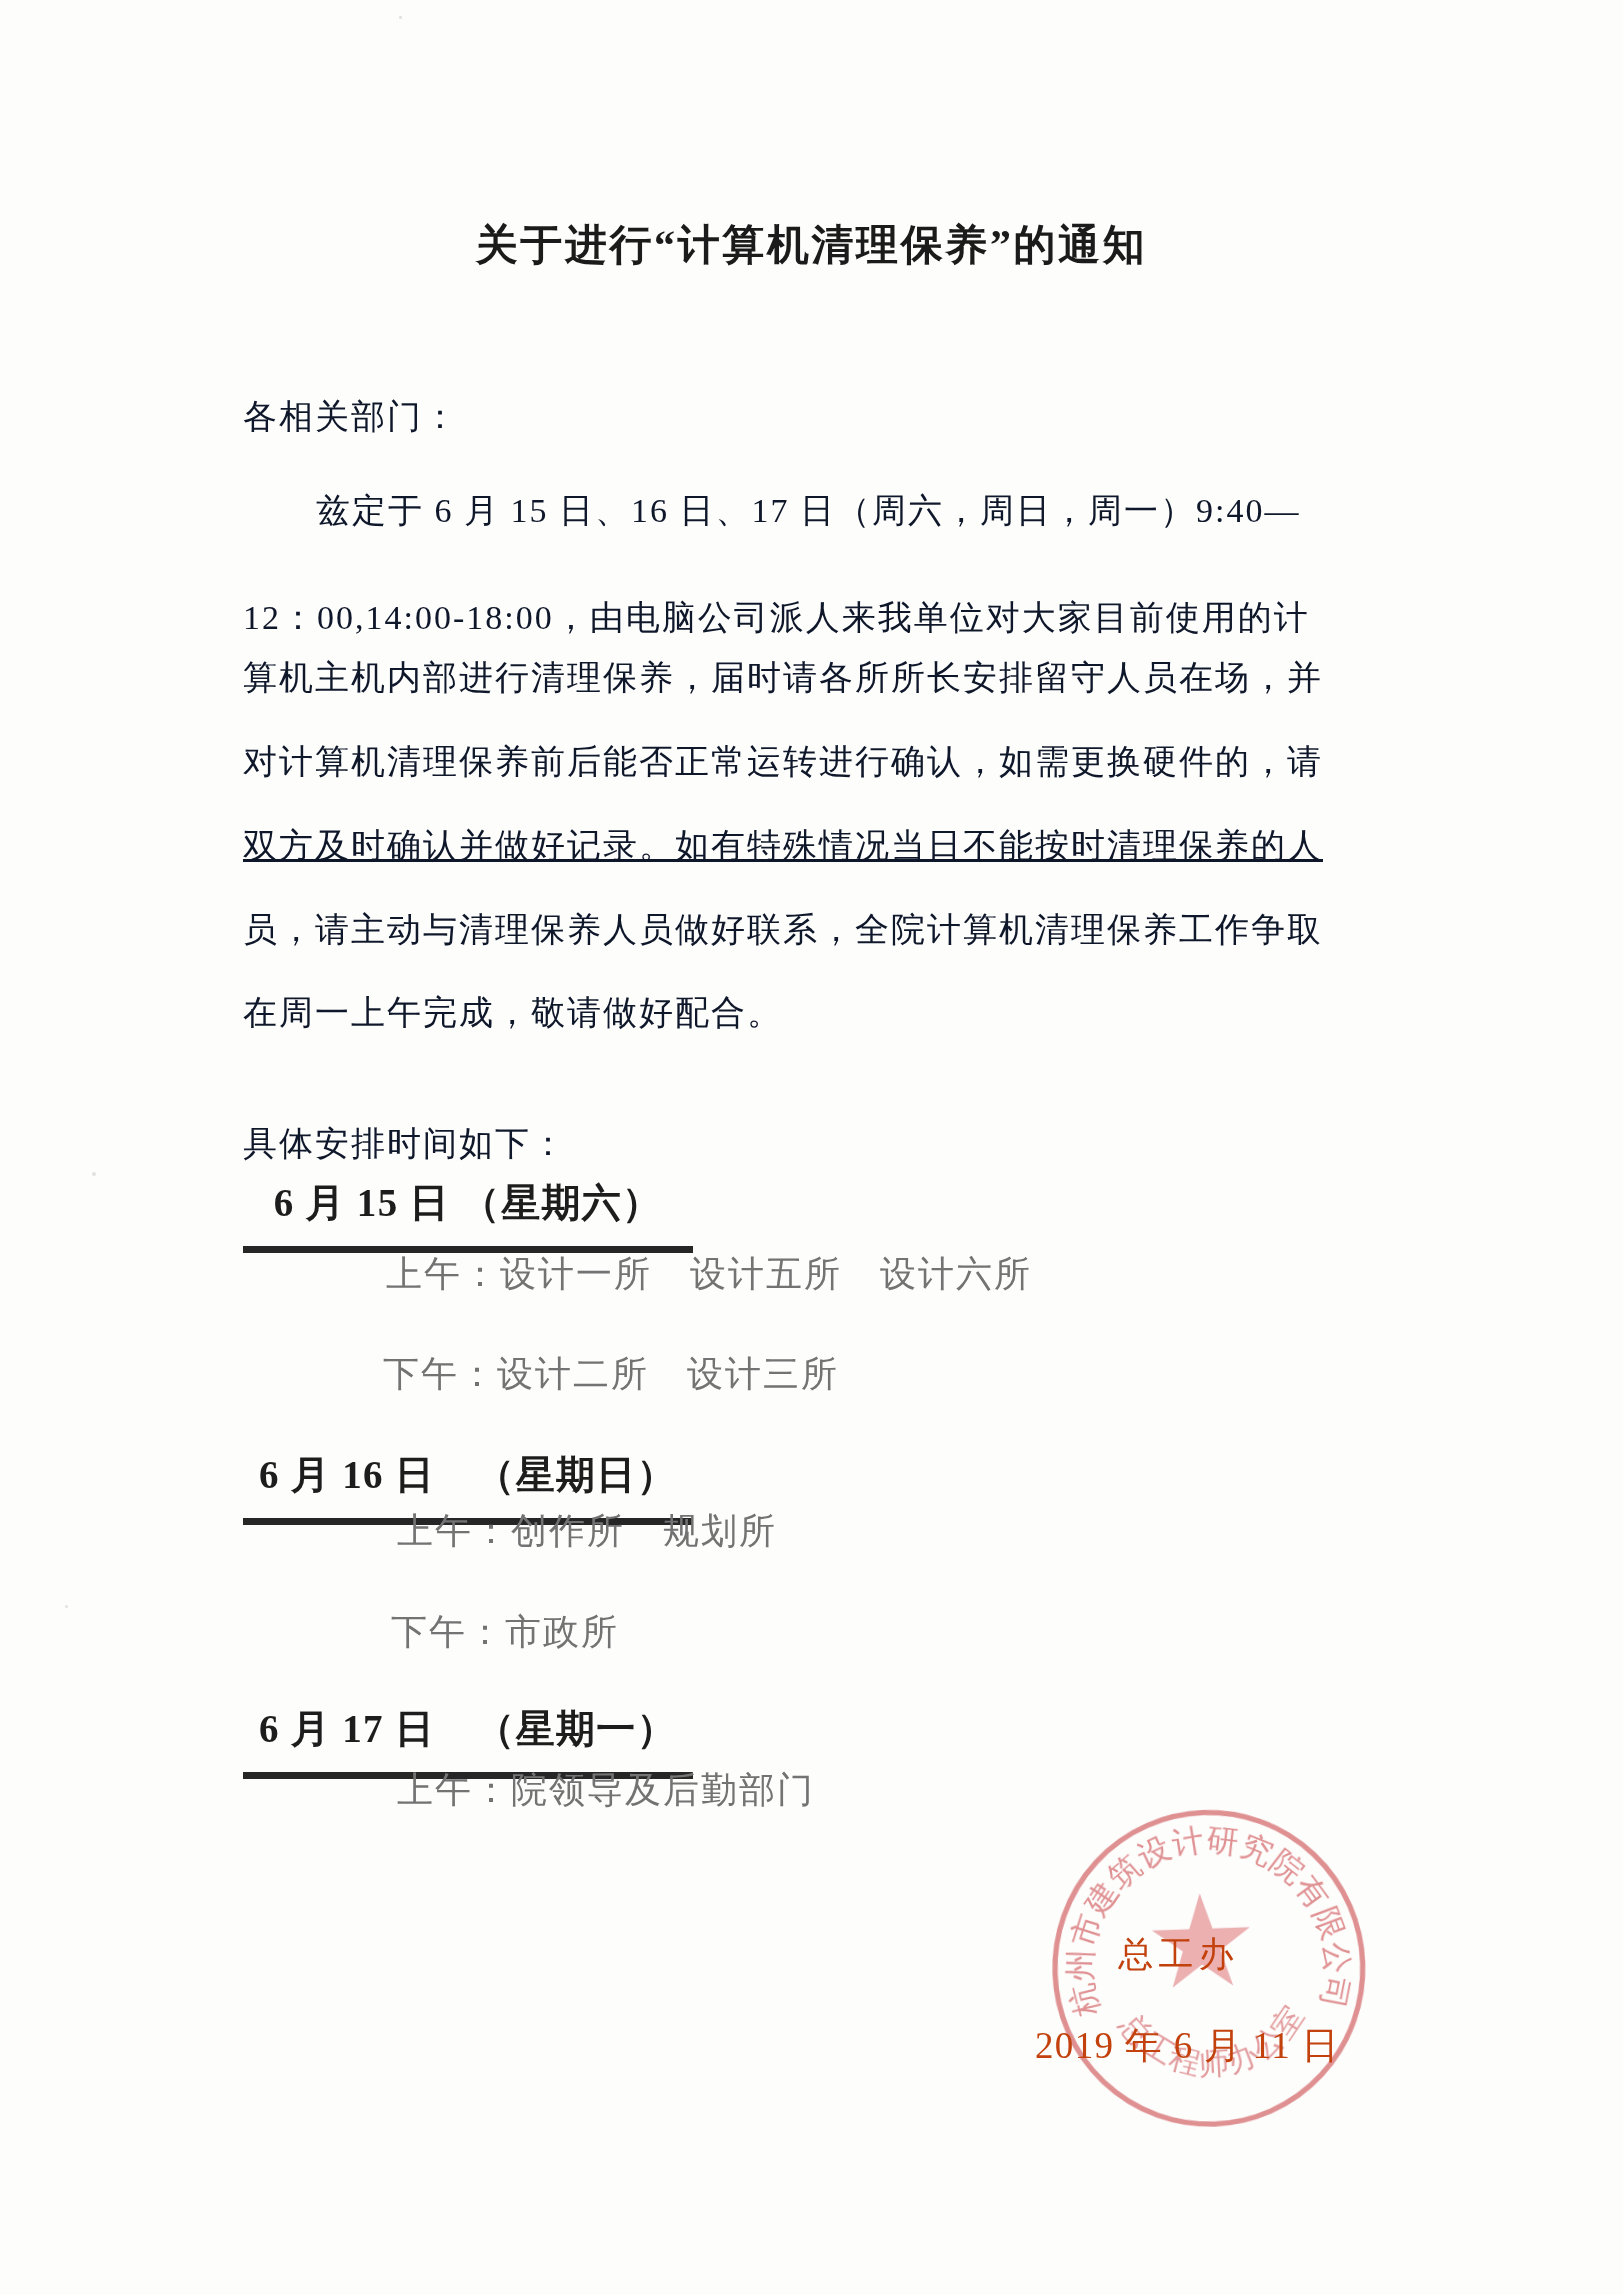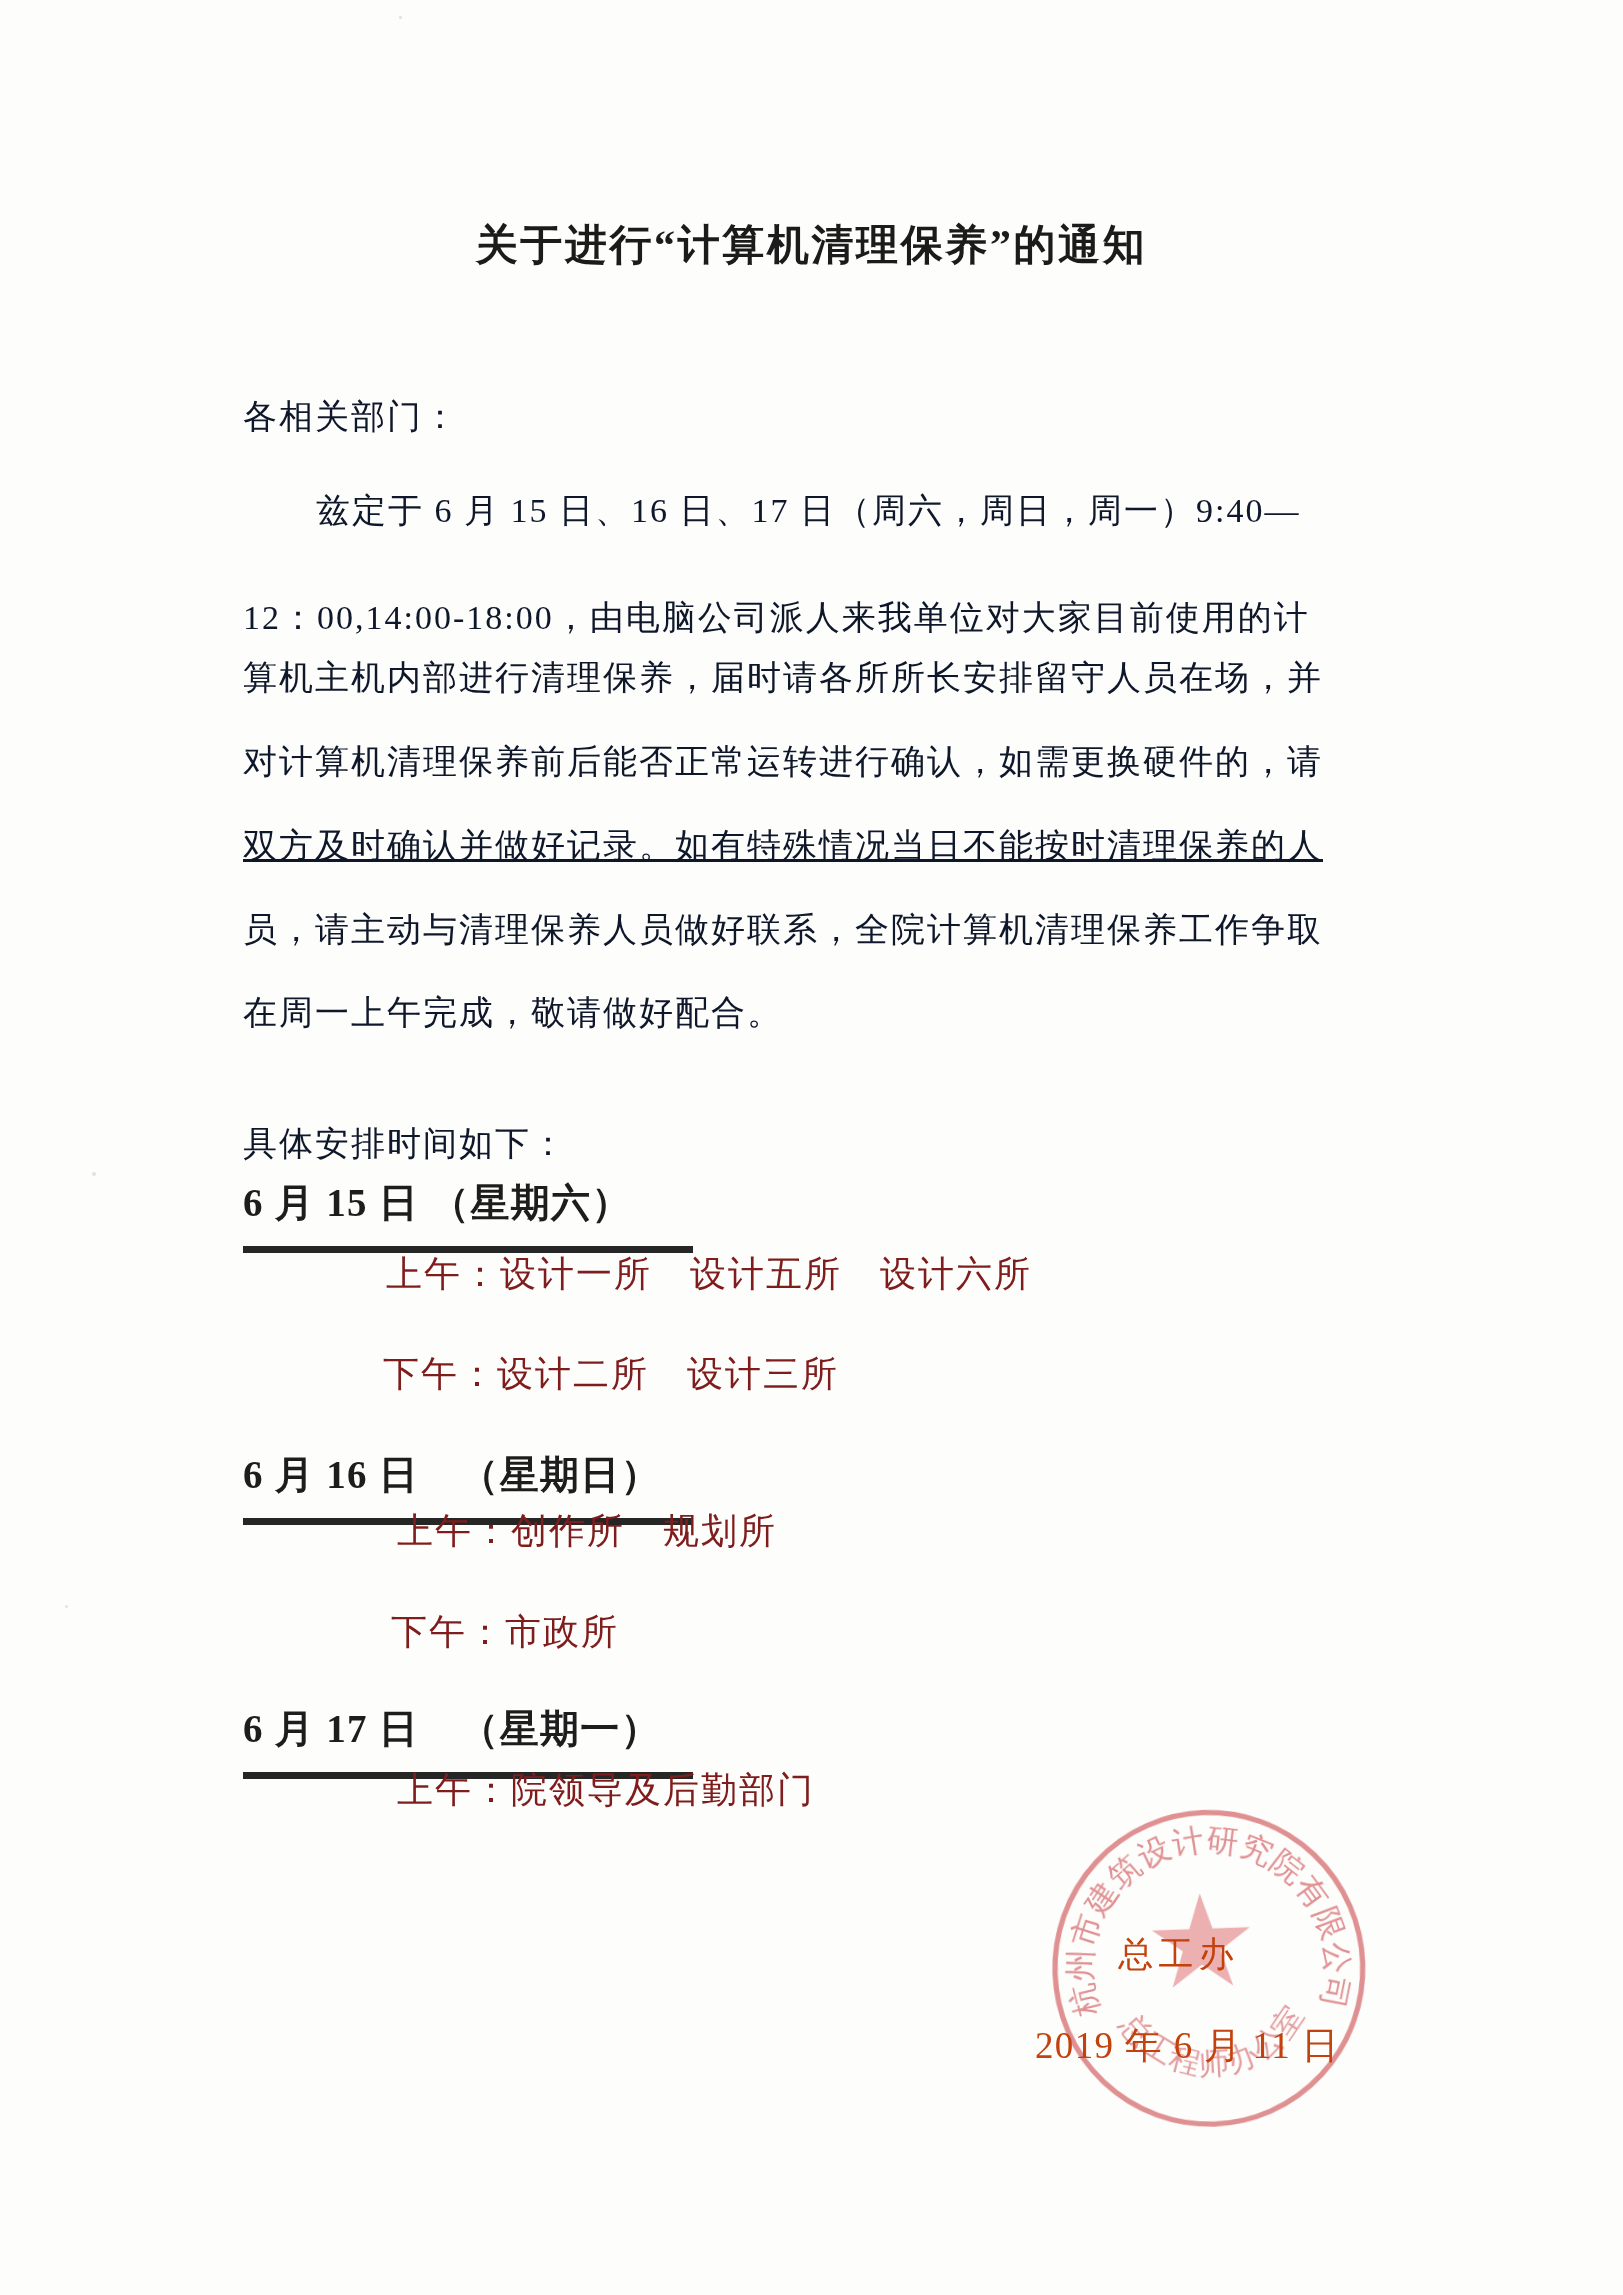--- a/index.html
+++ b/index.html
@@ -11,23 +11,23 @@
   }
   .abs{position:absolute;white-space:pre;}
   .title{
     left:0;top:217px;width:1623px;text-align:center;
     font-size:42px;font-weight:700;letter-spacing:2.6px;color:#1b1b1b;
   }
   .bodyline{left:243px;font-size:34px;letter-spacing:2px;color:#0f172a;}
   .indent{padding-left:73px;}
   .dateheading{
     left:243px;font-size:39px;font-weight:700;letter-spacing:1.3px;color:#1d1d1d;
-    width:450px;border-bottom:7.2px solid #262626;padding-bottom:15.7px;
+    width:450px;border-bottom:7.2px solid #262626;padding-bottom:15.7px;text-align:center;
   }
-  .slot{font-size:36px;letter-spacing:2px;color:#7f1d1d;}
+  .slot{font-size:36px;letter-spacing:2px;color:#737373;}
   .sig{font-size:35px;color:#c2410c;text-align:center;}
   .stampwrap{left:1045px;top:1799px;width:317px;height:317px;
     filter:blur(0.7px);opacity:.92;transform:rotate(-2deg);}
   .speck{position:absolute;border-radius:50%;background:#555;opacity:.16;}
 </style>
 </head>
 <body>
 
 <div class="abs title">关于进行“计算机清理保养”的通知</div>
 

